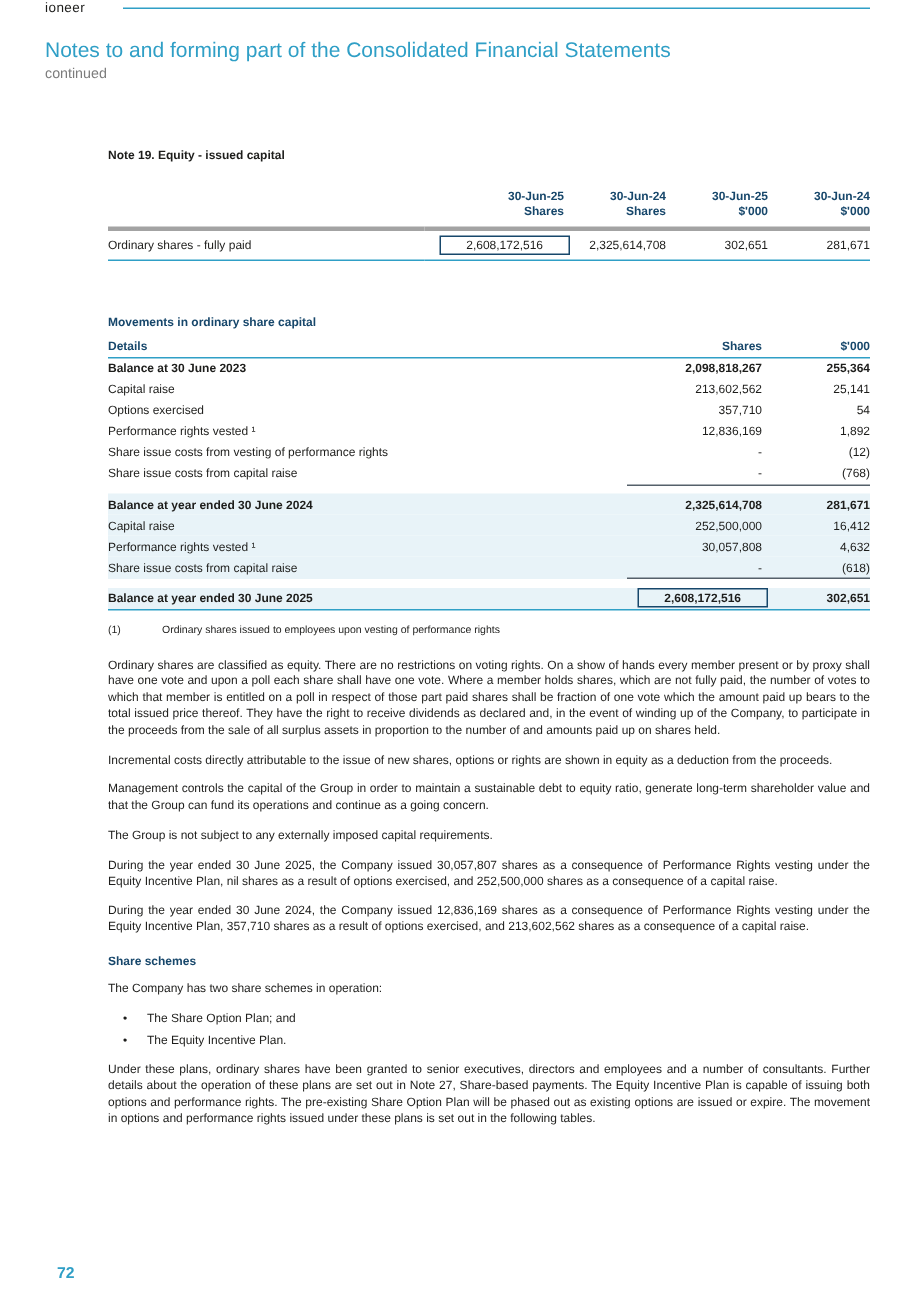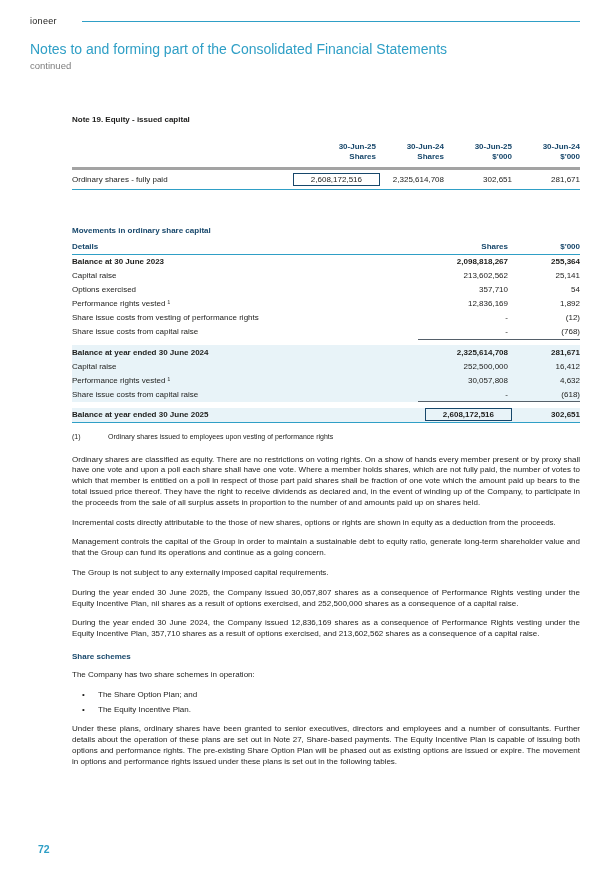--- a/index.html
+++ b/index.html
@@ -4,21 +4,21 @@
 <style>
   * { margin:0; padding:0; box-sizing:border-box; }
   html,body { background:#ffffff; }
   body {
     width:612px; height:871px; overflow:hidden; position:relative;
     font-family:"Liberation Sans", sans-serif; color:#1d1d1b;
   }
   .page { width:612px; height:871px; position:relative; background:#fff; }
 
   
-  .brand-row { display:flex; align-items:center; gap:25px; padding:16px 32px 0 30px; }
+  .brand-row { display:flex; align-items:center; gap:25px; padding:0 32px 0 30px; }
   .brand { font-size:9px; color:#1d1d1b; letter-spacing:.3px; }
   .brand-rule { flex:1; height:1px; background:#2f9fc6; }
 
   .title-block { padding:15px 32px 0 30px; }
   .doc-title { color:#2f9fc6; font-size:14px; font-weight:400; line-height:1.2; }
   .doc-subtitle { color:#7c7c7c; font-size:9.5px; margin-top:2px; }
 
   
   .content { margin:44px 32px 0 72px; width:508px; }
 
@@ -197,21 +197,21 @@
       </tbody>
     </table>
 
     <div class="footnote">
       <span class="marker">(1)</span>
       <span>Ordinary shares issued to employees upon vesting of performance rights</span>
     </div>
 
     <div class="prose">
       <p>Ordinary shares are classified as equity. There are no restrictions on voting rights. On a show of hands every member present or by proxy shall have one vote and upon a poll each share shall have one vote. Where a member holds shares, which are not fully paid, the number of votes to which that member is entitled on a poll in respect of those part paid shares shall be fraction of one vote which the amount paid up bears to the total issued price thereof. They have the right to receive dividends as declared and, in the event of winding up of the Company, to participate in the proceeds from the sale of all surplus assets in proportion to the number of and amounts paid up on shares held.</p>
-      <p>Incremental costs directly attributable to the those of new shares, options or rights are shown in equity as a deduction from the proceeds.</p>
+      <p>Incremental costs directly attributable to the issue of new shares, options or rights are shown in equity as a deduction from the proceeds.</p>
       <p>Management controls the capital of the Group in order to maintain a sustainable debt to equity ratio, generate long-term shareholder value and that the Group can fund its operations and continue as a going concern.</p>
       <p>The Group is not subject to any externally imposed capital requirements.</p>
       <p>During the year ended 30 June 2025, the Company issued 30,057,807 shares as a consequence of Performance Rights vesting under the Equity Incentive Plan, nil shares as a result of options exercised, and 252,500,000 shares as a consequence of a capital raise.</p>
       <p>During the year ended 30 June 2024, the Company issued 12,836,169 shares as a consequence of Performance Rights vesting under the Equity Incentive Plan, 357,710 shares as a result of options exercised, and 213,602,562 shares as a consequence of a capital raise.</p>
 
       <div class="sub-heading">Share schemes</div>
       <p>The Company has two share schemes in operation:</p>
 
       <div class="bullet-item">
         <span class="dot">•</span>

